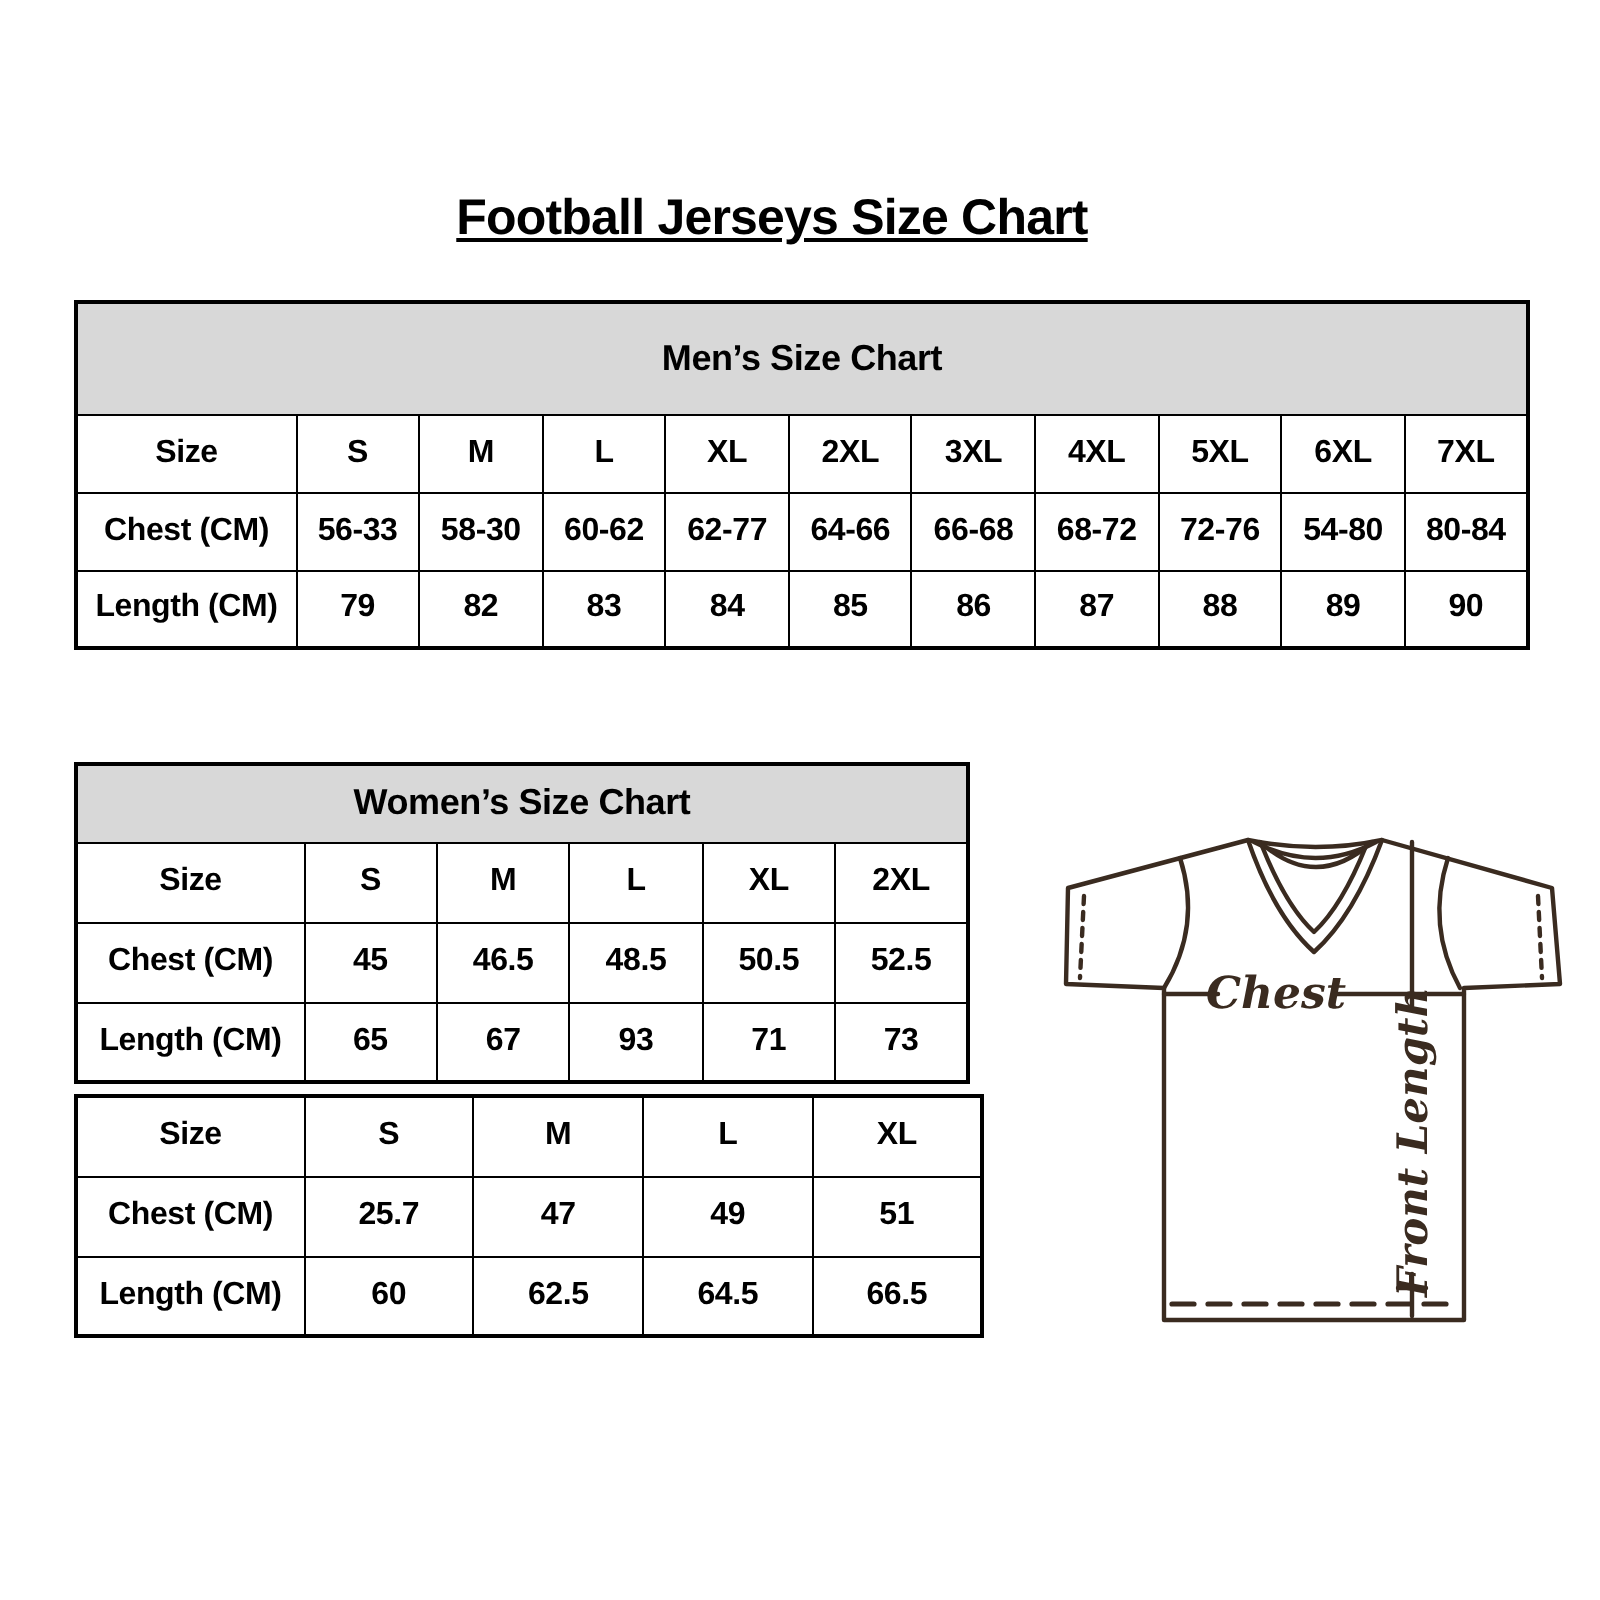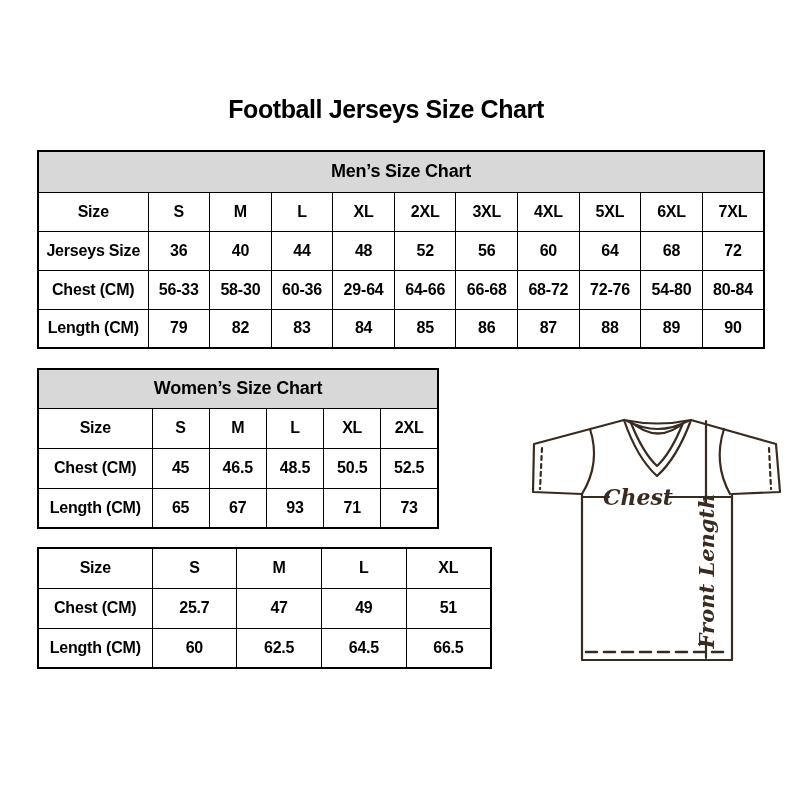--- a/index.html
+++ b/index.html
@@ -2,36 +2,36 @@
 <html><head>
 <meta charset="utf-8">
 <style>
   html,body { margin:0; padding:0; background:#fff; }
   .screen {
     position:relative; width:800px; height:800px; background:#ffffff;
     font-family:"Liberation Sans", sans-serif; overflow:hidden; color:#000;
   }
   .page-title {
     position:absolute; left:0; top:95px; width:772px; text-align:center;
-    font-size:25px; font-weight:bold; letter-spacing:-0.4px; white-space:nowrap;
+    font-size:25px; font-weight:bold; letter-spacing:-0.4px; white-space:nowrap;text-decoration:underline;
   }
   table.size-table {
     position:absolute; border-collapse:collapse; table-layout:fixed;
     border:2px solid #000; background:#fff;
   }
   table.size-table th, table.size-table td {
     border:1.5px solid #000; text-align:center; vertical-align:middle;
     font-weight:bold; font-size:16px; letter-spacing:-0.2px; padding:0;
     white-space:nowrap; overflow:hidden;
   }
   table.size-table th.band { background:#d8d8d8; font-size:18px; }
   #men-table   { left:37px; top:150px; width:728px; }
-  #women-table { left:37px; top:368px; width:402px; }
+  #women-table { left:37px; top:381px; width:448px; }
   #youth-table { left:37px; top:547px; width:455px; }
-  #men-table tr.band-row   { height:41px; }
+  #men-table tr.band-row   { height:56px; }
   #men-table tr.data-row   { height:39px; }
   #women-table tr.band-row, #youth-table tr.band-row { height:39px; }
   #women-table tr.data-row, #youth-table tr.data-row { height:40px; }
   .jersey-wrap { position:absolute; left:520px; top:400px; width:270px; height:280px; }
   .jersey-wrap svg { display:block; width:270px; height:280px; }
 </style>
 </head>
 <body>
 
 <div class="screen">
@@ -63,38 +63,25 @@
       <td>L</td>
       <td>XL</td>
       <td>2XL</td>
       <td>3XL</td>
       <td>4XL</td>
       <td>5XL</td>
       <td>6XL</td>
       <td>7XL</td>
     </tr>
     <tr class="data-row">
-      <td>Jerseys Size</td>
-      <td>36</td>
-      <td>40</td>
-      <td>44</td>
-      <td>48</td>
-      <td>52</td>
-      <td>56</td>
-      <td>60</td>
-      <td>64</td>
-      <td>68</td>
-      <td>72</td>
-    </tr>
-    <tr class="data-row">
       <td>Chest (CM)</td>
       <td>56-33</td>
       <td>58-30</td>
-      <td>60-36</td>
-      <td>29-64</td>
+      <td>60-62</td>
+      <td>62-77</td>
       <td>64-66</td>
       <td>66-68</td>
       <td>68-72</td>
       <td>72-76</td>
       <td>54-80</td>
       <td>80-84</td>
     </tr>
     <tr class="data-row">
       <td>Length (CM)</td>
       <td>79</td>

